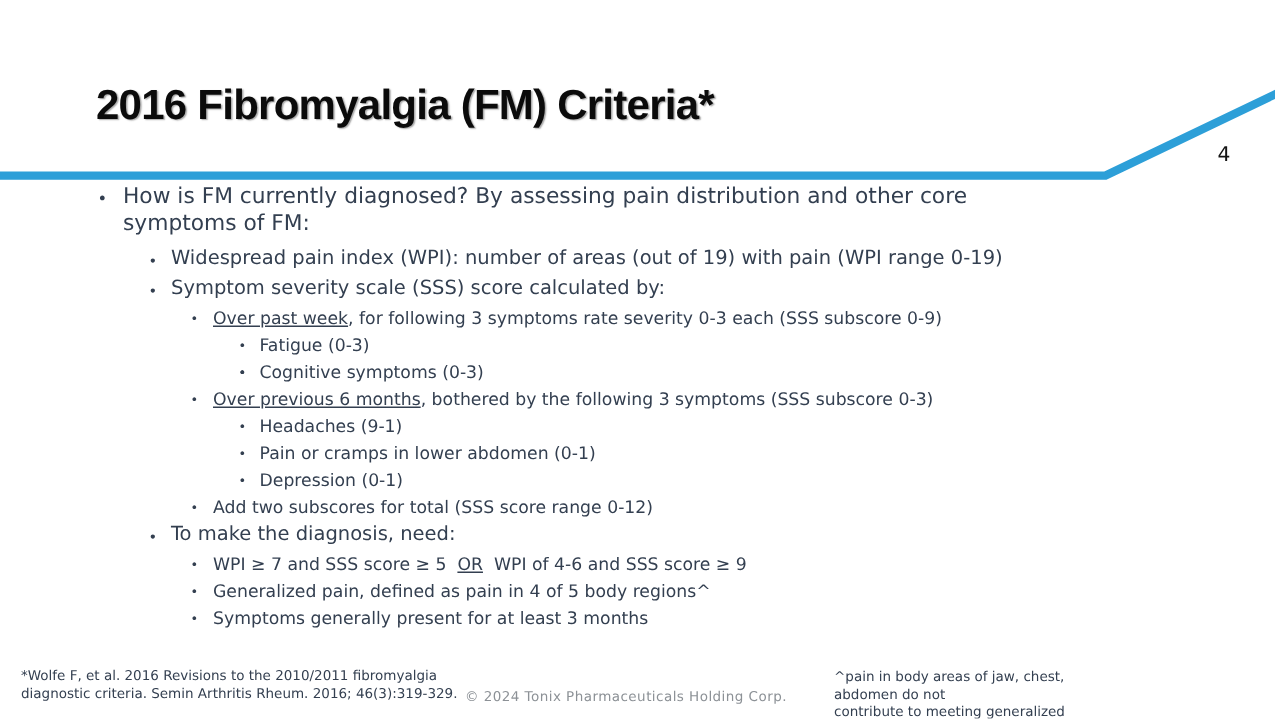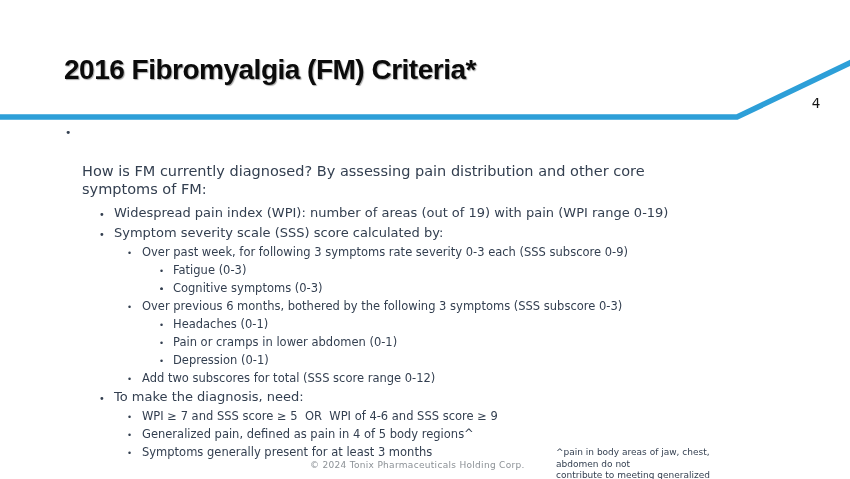--- a/index.html
+++ b/index.html
@@ -25,29 +25,29 @@
     position:absolute;left:804px;top:95px;width:24px;text-align:center;
     font-size:13.5px;color:#141414;
   }
 
   .content{position:absolute;left:0;top:123px;width:850px;color:#333F50;}
   .bullet-row{position:relative;}
   .bullet-row .dot{position:absolute;top:0;font-size:0.75em;}
   .bullet-row .txt{display:inline-block;}
   .level-1{font-size:14.5px;line-height:17.5px;padding-left:82px;margin-bottom:5px;}
   .level-1 .dot{left:65px;top:1px;}
-  .level-1 .txt{max-width:632px;margin-top:40px;}
+  .level-1 .txt{max-width:632px;}
   .level-2{font-size:13px;line-height:20px;padding-left:114px;}
   .level-2 .dot{left:99px;top:2px;}
   .level-3{font-size:11.5px;line-height:18px;padding-left:142px;}
   .level-3 .dot{left:127px;top:1px;}
   .level-4{font-size:11.5px;line-height:18px;padding-left:173px;}
   .level-4 .dot{left:159px;top:1px;}
   .b{font-weight:normal;}
-  .u{}
+  .u{text-decoration:underline;}
 
   .footnote{
     position:absolute;font-size:9px;line-height:11.5px;color:#333F50;
   }
   .footnote-citation{left:14px;top:446px;}
   .footnote-note{left:556px;top:447px;}
   .copyright{
     position:absolute;left:310px;top:460px;
     font-size:9px;color:#8C9196;letter-spacing:0.3px;
   }
@@ -67,30 +67,34 @@
 
   <div class="content" style="color: rgb(51, 63, 80);">
       <div class="bullet-row level-1"><span class="dot">•</span><span class="txt"><span>How is FM currently diagnosed? By assessing pain distribution and other core symptoms of FM:</span></span></div>
       <div class="bullet-row level-2"><span class="dot">•</span><span class="txt"><span class="b">Widespread pain</span><span> index (WPI): number of areas (out of 19) with pain </span><span class="b">(WPI range 0-19)</span></span></div>
       <div class="bullet-row level-2"><span class="dot">•</span><span class="txt"><span class="b">Symptom severity</span><span> scale (SSS) score calculated by:</span></span></div>
       <div class="bullet-row level-3"><span class="dot">•</span><span class="txt"><span class="u">Over past week</span><span>, for following 3 symptoms rate severity 0-3 each (SSS subscore 0-9)</span></span></div>
       <div class="bullet-row level-4"><span class="dot">•</span><span class="txt"><span class="b">Fatigue (0-3)</span></span></div>
       <div class="bullet-row level-4"><span class="dot">•</span></div>
       <div class="bullet-row level-4"><span class="dot">•</span><span class="txt"><span class="b">Cognitive symptoms (0-3)</span></span></div>
       <div class="bullet-row level-3"><span class="dot">•</span><span class="txt"><span class="u">Over previous 6 months</span><span>, bothered by the following 3 symptoms (SSS subscore 0-3)</span></span></div>
-      <div class="bullet-row level-4"><span class="dot">•</span><span class="txt"><span>Headaches (0-1)</span></span></div>
+      <div class="bullet-row level-4"><span class="dot">•</span><span class="txt"><span>Headaches (9-1)</span></span></div>
       <div class="bullet-row level-4"><span class="dot">•</span><span class="txt"><span>Pain or cramps in lower abdomen (0-1)</span></span></div>
       <div class="bullet-row level-4"><span class="dot">•</span><span class="txt"><span class="b">Depression (0-1)</span></span></div>
       <div class="bullet-row level-3"><span class="dot">•</span><span class="txt"><span>Add two subscores for total </span><span class="b">(SSS score range 0-12)</span></span></div>
       <div class="bullet-row level-2"><span class="dot">•</span><span class="txt"><span>To make the diagnosis, need:</span></span></div>
       <div class="bullet-row level-3"><span class="dot">•</span><span class="txt"><span>WPI ≥ 7 and SSS score ≥ 5 &nbsp;</span><span class="u">OR</span><span>&nbsp; WPI of 4-6 and SSS score ≥ 9</span></span></div>
       <div class="bullet-row level-3"><span class="dot">•</span><span class="txt"><span>Generalized pain, defined as pain in 4 of 5 body regions^</span></span></div>
       <div class="bullet-row level-3"><span class="dot">•</span><span class="txt"><span>Symptoms generally present for at least 3 months</span></span></div>
     </div>
 
+  <div class="footnote footnote-citation">
+    <div>*Wolfe F, et al. 2016 Revisions to the 2010/2011 fibromyalgia</div>
+    <div>diagnostic criteria. Semin Arthritis Rheum. 2016; 46(3):319-329.</div>
+  </div>
 
   <div class="copyright" style="color: rgb(140, 145, 150);">© 2024 Tonix Pharmaceuticals Holding Corp.</div>
 
   <div class="footnote footnote-note">
     <div>^pain in body areas of jaw, chest, abdomen do not</div>
     <div>contribute to meeting generalized pain definition</div>
   </div>
 
 </div>
 

